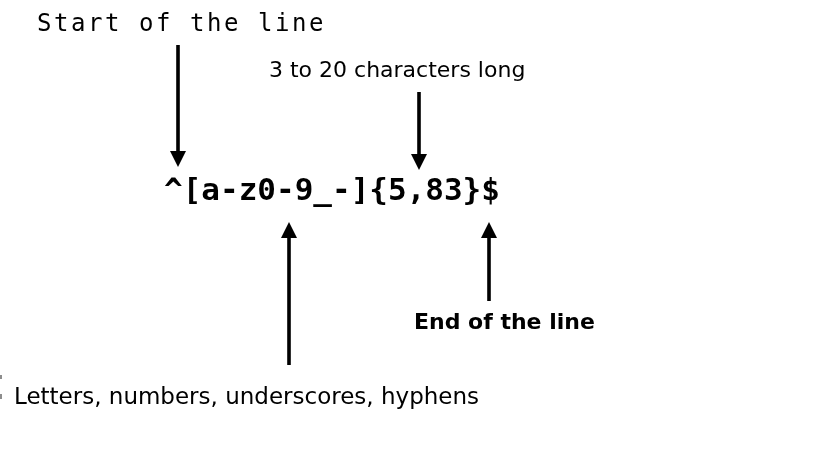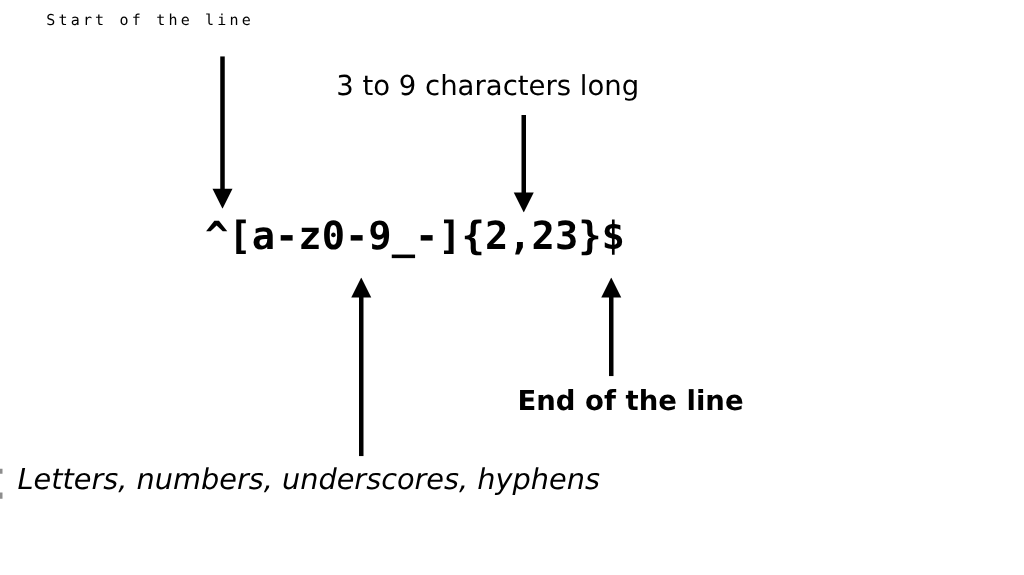--- a/index.html
+++ b/index.html
@@ -22,21 +22,21 @@
   }
   .mono {
     font-family: "DejaVu Sans Mono", monospace;
   }
   .sans {
     font-family: "DejaVu Sans", sans-serif;
   }
   #label-start {
     left: 37px;
     top: 10px;
-    font-size: 12px;
+    font-size: 24px;
     letter-spacing: 2.55px;
   }
   #label-length {
     left: 269px;
     top: 58px;
     font-size: 22px;
   }
   #regex-pattern {
     left: 164px;
     top: 172px;
@@ -45,23 +45,22 @@
     letter-spacing: 0;
   }
   #label-end {
     left: 414px;
     top: 310px;
     font-size: 22px;
     font-weight: bold;
   }
   #label-charset {
     left: 14px;
-    top: 372px;
+    top: 384px;
     font-size: 23px;
-    font-style: italic;
   }
   .arrow {
     position: absolute;
     display: block;
   }
   #arrow-start    { left: 169px; top: 45px;  }
   #arrow-length   { left: 410px; top: 92px;  }
   #arrow-charset  { left: 280px; top: 222px; }
   #arrow-end      { left: 480px; top: 222px; }
   .edge-artifact {
@@ -73,23 +72,23 @@
   #edge-artifact-1 { top: 375px; height: 4px; }
   #edge-artifact-2 { top: 394px; height: 5px; }
 </style>
 </head>
 <body>
 
 <div>
 
   <div class="abs mono" id="label-start">Start of the line</div>
 
-  <div class="abs sans" id="label-length">3 to 9 characters long</div>
+  <div class="abs sans" id="label-length">3 to 20 characters long</div>
 
-  <div class="abs mono" id="regex-pattern">^[a-z0-9_-]{2,23}$</div>
+  <div class="abs mono" id="regex-pattern">^[a-z0-9_-]{5,83}$</div>
 
   <div class="abs sans" id="label-end">End of the line</div>
 
   <div class="abs sans" id="label-charset">Letters, numbers, underscores, hyphens</div>
 
   <svg class="arrow" id="arrow-start" width="18" height="122" viewBox="0 0 18 122" aria-hidden="true">
     <rect x="7.2" y="0" width="3.6" height="108" fill="#000"></rect>
     <polygon points="1,106 17,106 9,122" fill="#000"></polygon>
   </svg>
 

